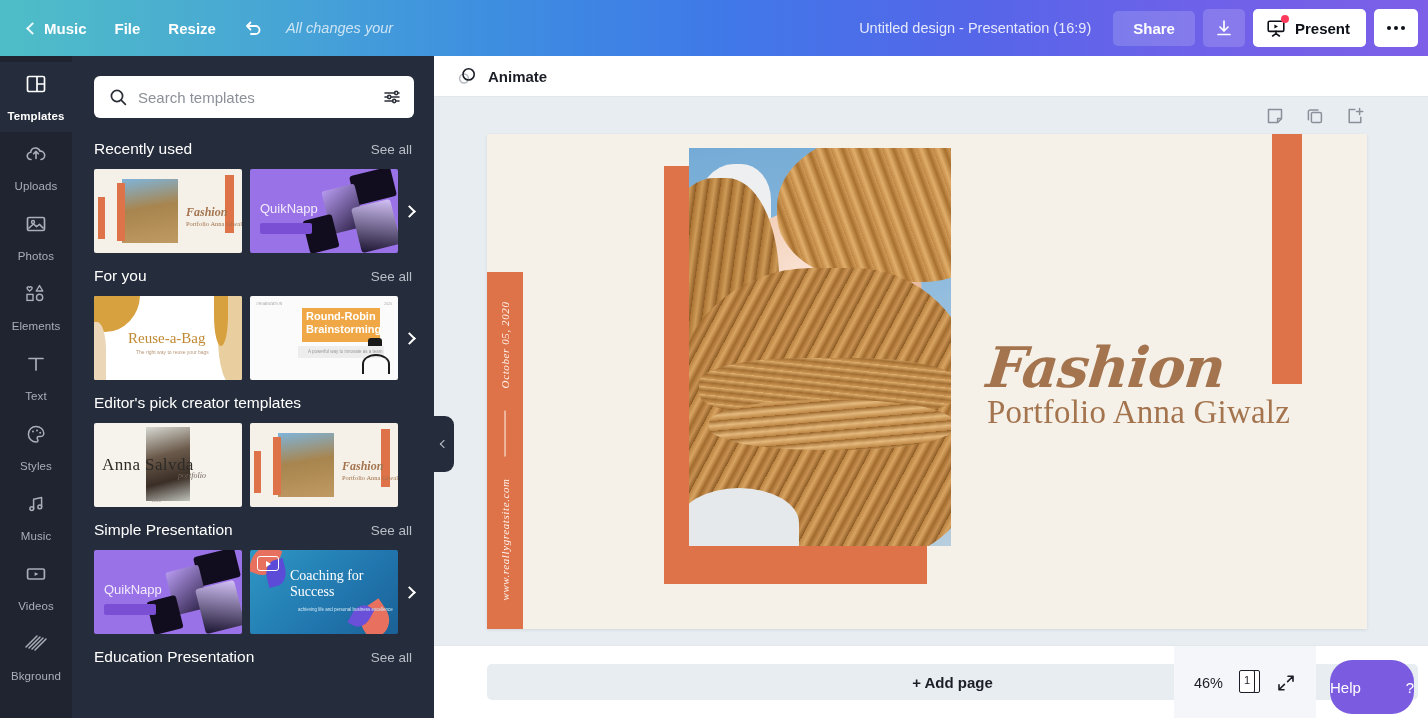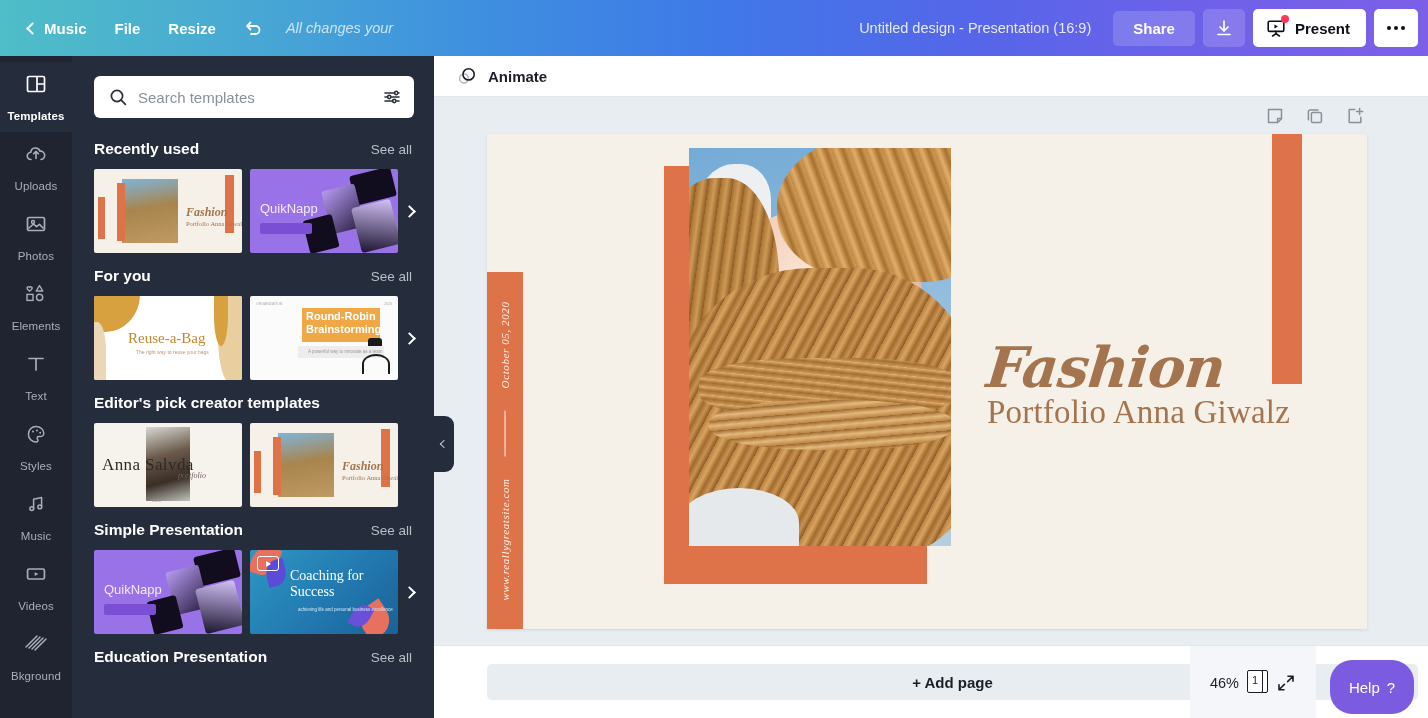--- a/index.html
+++ b/index.html
@@ -72,21 +72,21 @@
     border: 0; outline: 0; flex: 1 1 auto; font-size: 15px; color: #2B2F38;
     font-family: "Liberation Sans", sans-serif; background: transparent;
   }
   .search-input::placeholder { color: #8B9098; }
   .panel-scroll { flex: 1 1 auto; overflow: hidden; padding: 0 0 0 0; }
   .section { padding: 14px 0 0 0; position: relative; }
   .section-head {
     display: flex; align-items: baseline; justify-content: space-between;
     padding: 0 22px 0 22px; margin-bottom: 11px;
   }
-  .section-title { color: #fff; font-size: 15.5px; font-weight: bold; }
+  .section-title { color: #fff; font-size: 15.5px; font-weight: normal; }
   .see-all { color: #B9BEC7; font-size: 13.5px; cursor: pointer; }
   .thumb-row { display: flex; gap: 8px; padding-left: 22px; position: relative; }
   .thumb { width: 148px; height: 84px; border-radius: 2px; overflow: hidden; position: relative; cursor: pointer; flex: 0 0 auto; }
   .row-arrow {
     position: absolute; right: 14px; top: 50%; transform: translateY(-50%);
     width: 22px; height: 22px; display:flex; align-items:center; justify-content:center; cursor: pointer; z-index: 5;
   }
   .chev-right { width: 9px; height: 9px; border-top: 2px solid #fff; border-right: 2px solid #fff; transform: rotate(45deg); }
 
   
@@ -250,32 +250,32 @@
     height: 73px; flex: 0 0 73px; background: #fff; border-top: 1px solid #E3E7EC;
     display: flex; align-items: center; padding: 0 0 0 53px; position: relative;
   }
   .add-page {
     height: 36px; background: #E8EDF2; border-radius: 5px; flex: 1 1 auto; margin-right: 10px;
     display: flex; align-items: center; justify-content: center; cursor: pointer;
     font-size: 15px; font-weight: bold; color: #1B1E26;
   }
   .zoom-group {
     position: absolute; right: 112px; top: 0; height: 73px; background: #F4F6F9;
-    display: flex; align-items: center; gap: 8px; padding: 0 20px;
+    display: flex; align-items: center; gap: 16px; padding: 0 20px;
   }
   .zoom-val { font-size: 14.5px; color: #1B1E26; cursor: pointer; }
   .pages-ico { position: relative; width: 21px; height: 25px; cursor: pointer; }
   .pages-ico .sheet { position:absolute; left:0; top:0; width: 16px; height: 23px; border: 1.6px solid #1B1E26; border-radius: 2px; background:#fff; }
   .pages-ico .sheet2 { position:absolute; left: 5px; top: 0; width: 16px; height: 23px; border: 1.6px solid #1B1E26; border-radius: 2px; background:#fff; }
   .pages-ico .num { position:absolute; left: 0; top: 4px; width: 16px; text-align:center; font-size: 11px; color:#1B1E26; z-index: 3; }
   .expand-ico { width: 20px; height: 20px; cursor: pointer; }
   .help-btn {
     position: absolute; right: 14px; top: 14px; height: 54px; min-width: 84px;
     background: #7B5BE0; color: #fff; border-radius: 22px;
-    display: flex; align-items: center; justify-content: center; gap: 7px;
+    display: flex; align-items: center; justify-content: space-between; gap: 7px;
     font-size: 15px; cursor: pointer;
   }
 </style>
 </head>
 <body>
 
 <div class="app">
 
   <div class="header">
     <div class="hleft">

